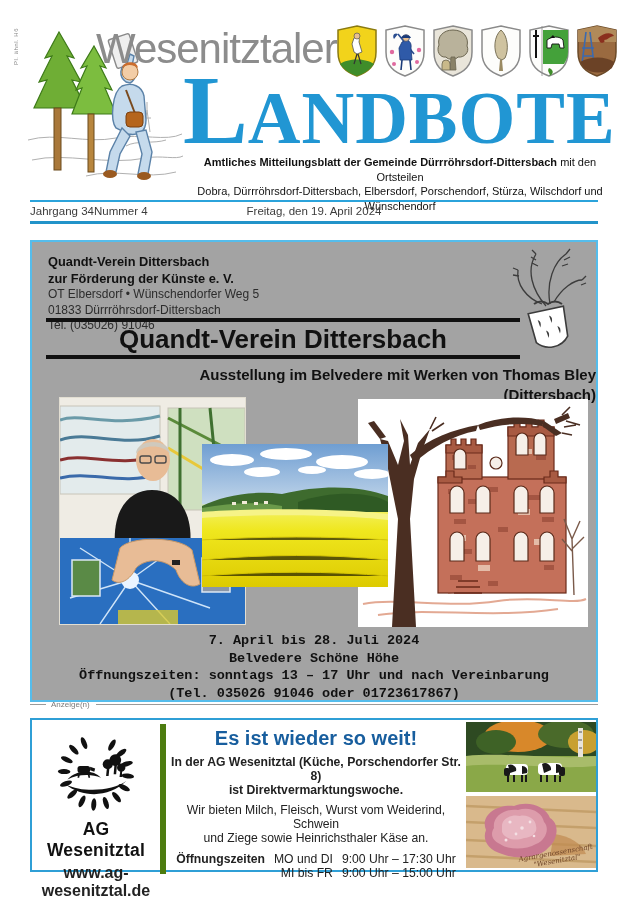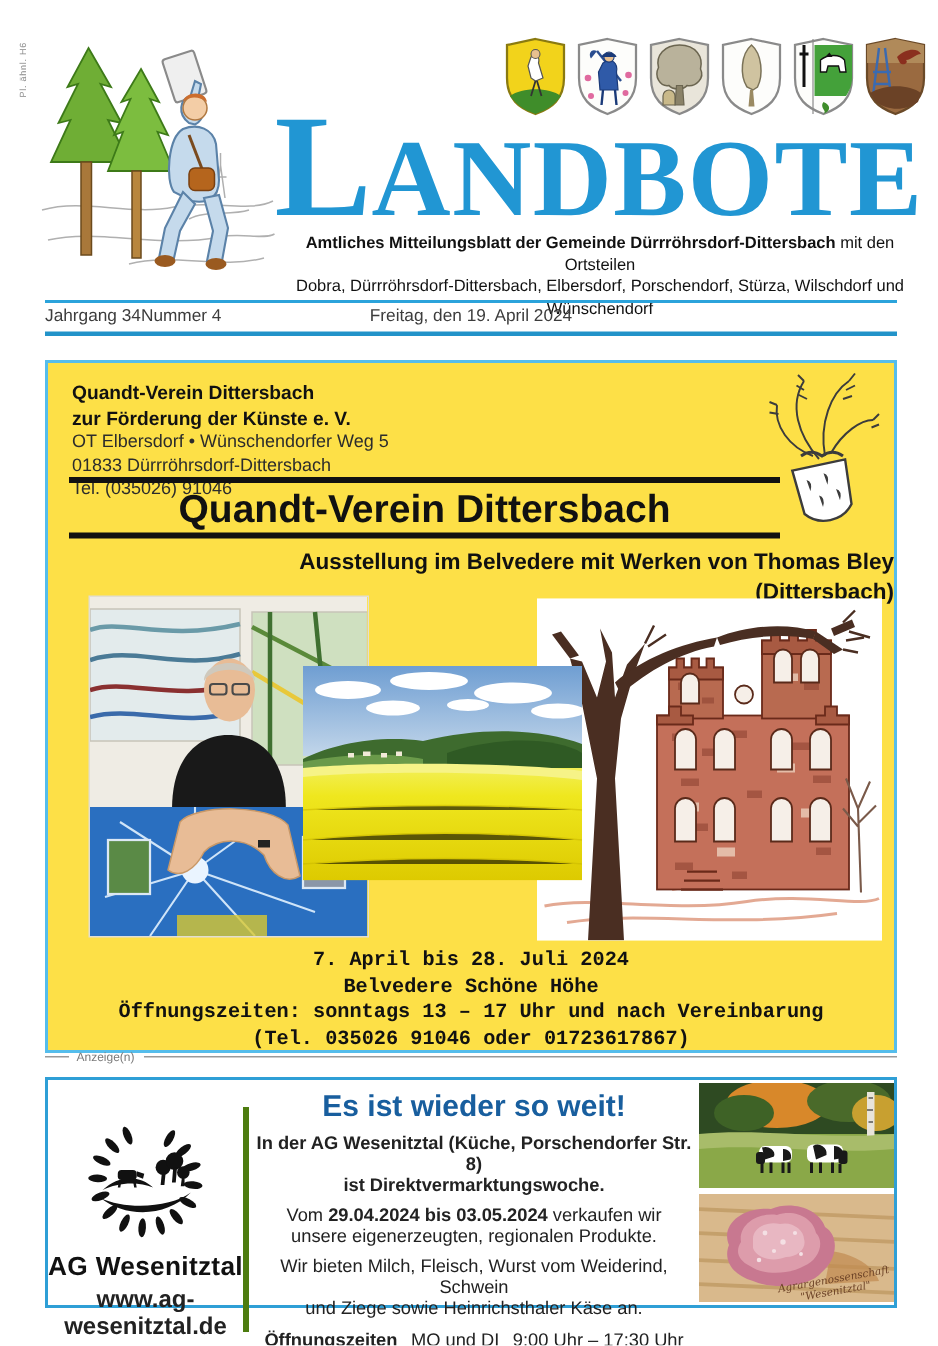--- a/index.html
+++ b/index.html
@@ -21,21 +21,21 @@
 
   
   .rule-blue-1{left:30px;top:200px;width:568px;height:2px;background:#2ba3db;}
   .issue-row{left:30px;top:205px;width:568px;display:flex;justify-content:flex-start;
     font-size:11.5px;color:#3c3c3c;}
   .issue-row .center{position:absolute;left:0;right:0;text-align:center;}
   .rule-blue-2{left:30px;top:221px;width:568px;height:3px;background:#2293c9;}
 
   
   .article-box{left:30px;top:240px;width:568px;height:462px;border:2px solid #55bdec;
-    box-sizing:border-box;background:#fde047;}
+    box-sizing:border-box;background:#a3a3a3;}
   .sender{position:absolute;left:16px;top:12px;font-size:12px;line-height:1.3;color:#2c2c2c;}
   .sender .b{font-size:12.8px;color:#111;}
   .quandt-crest{position:absolute;right:6px;top:4px;width:84px;height:112px;}
   .hr-black{position:absolute;left:14px;width:474px;height:4px;background:#111;}
   .article-headline{position:absolute;left:0;top:82px;width:502px;text-align:center;
     font-size:26px;font-weight:bold;color:#111;}
   .article-subhead{position:absolute;left:0;top:123px;width:100%;text-align:right;
     font-size:15px;font-weight:bold;line-height:1.33;color:#111;}
   .img-frame{position:absolute;overflow:hidden;}
   .img-frame svg{display:block;width:100%;height:100%;}
@@ -47,22 +47,22 @@
 
   
   .ads-divider{left:30px;top:700px;width:568px;display:flex;align-items:center;
     font-size:8px;color:#7a7a7a;}
   .ads-divider .dash{width:16px;height:1px;background:#9a9a9a;margin-right:5px;}
   .ads-divider .long{flex:1;height:1px;background:#9a9a9a;margin-left:6px;}
 
   
   .ad-box{left:30px;top:718px;width:568px;height:154px;border:2px solid #2f9fd6;
     box-sizing:border-box;background:#fff;}
-  .ad-logo-panel{position:absolute;left:0;top:18px;width:134px;height:150px;
-    border-right:4px solid #4d7c0f;box-sizing:border-box;text-align:center;}
+  .ad-logo-panel{position:absolute;left:0;top:4px;width:134px;height:150px;
+    border-right:6px solid #4d7c0f;box-sizing:border-box;text-align:center;}
   .ad-logo-panel svg{width:84px;height:84px;margin-top:5px;}
   .ad-logo-name{font-size:17.5px;font-weight:bold;color:#111;margin-top:2px;letter-spacing:.2px;}
   .ad-logo-url{font-size:16px;font-weight:bold;color:#222;margin-top:3px;}
   .ad-text{position:absolute;left:134px;top:0;width:300px;height:150px;text-align:center;
     font-size:12.2px;line-height:1.15;color:#222;}
   .ad-headline{font-size:20px;font-weight:bold;color:#185e9e;margin-top:7px;margin-bottom:5px;}
   .ad-text p{margin:0 0 6px 0;}
   .ad-hours{display:inline-grid;grid-template-columns:auto auto auto;column-gap:9px;
     text-align:left;margin-top:1px;}
   .ad-photos{position:absolute;left:434px;top:2px;width:130px;height:146px;}
@@ -107,20 +107,21 @@
       <path d="M110,112 L116,134 L112,154 L122,154 L126,132 L120,110 Z"></path>
     </g>
     <circle cx="104" cy="52" r="8" fill="#f3cda6" stroke="#b07840" stroke-width="1"></circle>
     <path d="M96,48 C97,41 111,40 112,48 C107,44 100,44 96,48 Z" fill="#cc6d2d"></path>
     <path d="M100,70 L110,96" stroke="#7a4a1e" stroke-width="2"></path>
     <rect x="100" y="92" width="17" height="15" rx="4" fill="#b5651d" stroke="#7a4010"></rect>
     <ellipse cx="84" cy="154" rx="7" ry="4" fill="#9a5a20"></ellipse>
     <ellipse cx="118" cy="156" rx="7" ry="4" fill="#9a5a20"></ellipse>
   </svg>
 
+  <div class="abs title-light">Wesenitztaler</div>
 
   <div class="abs crest-row">
     <svg viewBox="0 0 42 54">
       <path d="M21,2 L40,6 V28 C40,42 32,48 21,52 C10,48 2,42 2,28 V6 Z" fill="#f2d31b" stroke="#8a7a10" stroke-width="1.5"></path>
       <path d="M4,40 C12,34 30,34 38,40 C32,48 26,50 21,52 C16,50 10,48 4,40 Z" fill="#3f8d2a"></path>
       <path d="M18,14 C22,12 24,14 23,18 L26,28 L21,30 L18,28 L16,20 Z" fill="#fff" stroke="#555" stroke-width="0.8"></path>
       <circle cx="21" cy="12" r="3" fill="#e8c090" stroke="#555" stroke-width="0.7"></circle>
       <path d="M21,30 L18,40 M22,30 L25,40" stroke="#333" stroke-width="1.2"></path>
     </svg>
     <svg viewBox="0 0 42 54">
@@ -408,26 +409,20 @@
       </svg>
       <div class="ad-logo-name">AG Wesenitztal</div>
       <div class="ad-logo-url">www.ag-wesenitztal.de</div>
     </div>
 
     <div class="ad-text">
       <div class="ad-headline">Es ist wieder so weit!</div>
       <p class="b">
         <span>In der AG Wesenitztal (Küche, Porschendorfer Str. 8)</span><br>
         <span>ist Direktvermarktungswoche.</span>
-      </p>
-      <p>
-        <span>Vom</span>
-        <span class="b">29.04.2024 bis 03.05.2024</span>
-        <span>verkaufen wir</span><br>
-        <span>unsere eigenerzeugten, regionalen Produkte.</span>
       </p>
       <p>
         <span>Wir bieten Milch, Fleisch, Wurst vom Weiderind, Schwein</span><br>
         <span>und Ziege sowie Heinrichsthaler Käse an.</span>
       </p>
       <div class="ad-hours">
         <span class="b">Öffnungszeiten</span>
         <span>MO und DI</span>
         <span>9:00 Uhr – 17:30 Uhr</span>
         <span></span>

